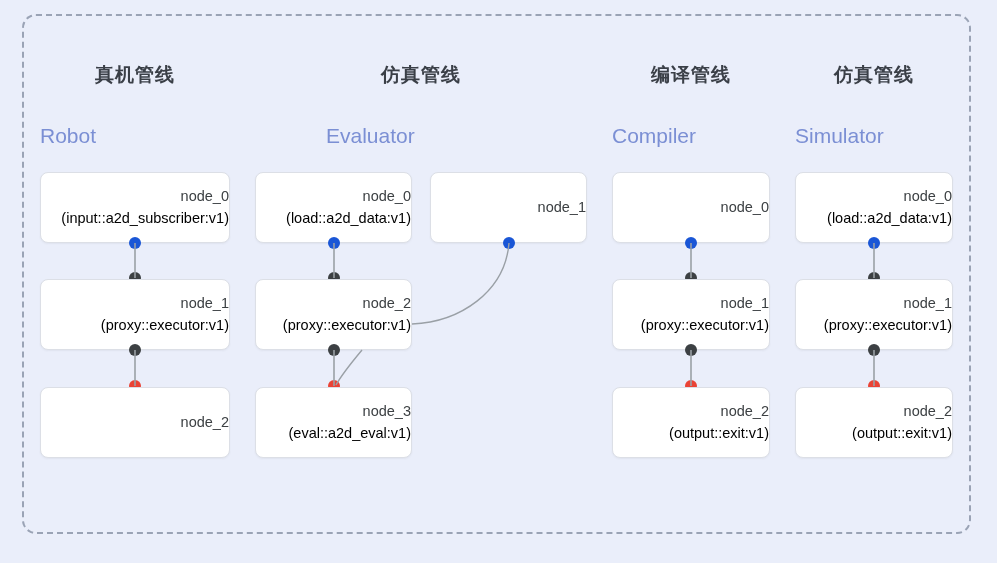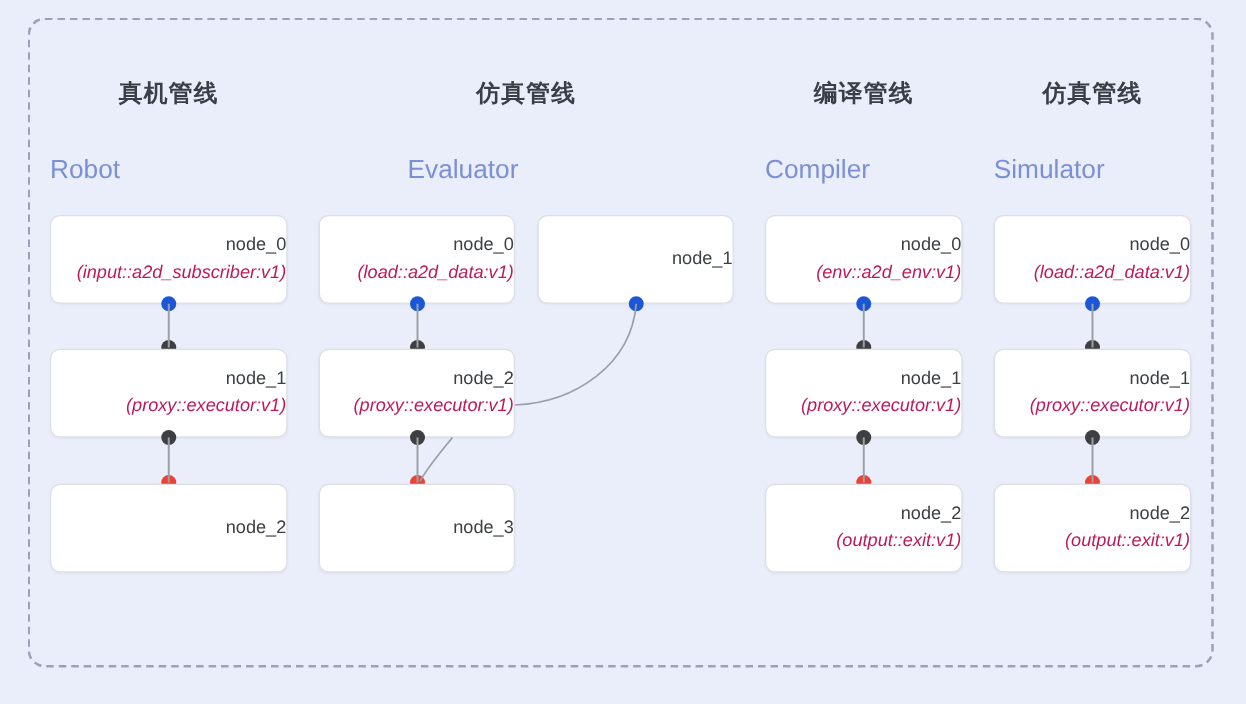--- a/index.html
+++ b/index.html
@@ -62,23 +62,22 @@
     justify-content: center;
     box-shadow: 0 1px 2px rgba(60,64,67,0.06);
   }
   .node-title {
     font-size: 14.5px;
     color: #3c4043;
     line-height: 1.5;
   }
   .node-sub {
     font-size: 14.5px;
-    color: #be185d;
+    color: #000000;
     line-height: 1.5;
-    font-style: italic;
   }
   .port {
     position: absolute;
     width: 12px; height: 12px;
     border-radius: 50%;
   }
   .port-out-blue { background: #1a56d6; }
   .port-out-red  { background: #ea4335; }
   .port-in-black { background: #3c4043; }
 </style>
@@ -131,30 +130,30 @@
 
   <div class="node-box" style="left:255px; top:279px; width:157px; height:71px;">
     <div class="node-title">node_2</div>
     <div class="node-sub">(proxy::executor:v1)</div>
   </div>
   <div class="port port-in-black" style="left:328px; top:344px;"></div>
   <div class="port port-out-red" style="left:328px; top:380px;"></div>
 
   <div class="node-box" style="left:255px; top:387px; width:157px; height:71px;">
     <div class="node-title">node_3</div>
+    <div class="node-sub">(eval::a2d_eval:v1)</div>
   </div>
 
   <div class="column" style="left:612px; width:158px;">
     <div class="col-title-cn">编译管线</div>
     <div class="col-title-en">Compiler</div>
   </div>
 
   <div class="node-box" style="left:612px; top:172px; width:158px; height:71px;">
     <div class="node-title">node_0</div>
-    <div class="node-sub">(env::a2d_env:v1)</div>
   </div>
   <div class="port port-out-blue" style="left:685px; top:237px;"></div>
   <div class="port port-in-black" style="left:685px; top:272px;"></div>
 
   <div class="node-box" style="left:612px; top:279px; width:158px; height:71px;">
     <div class="node-title">node_1</div>
     <div class="node-sub">(proxy::executor:v1)</div>
   </div>
   <div class="port port-in-black" style="left:685px; top:344px;"></div>
   <div class="port port-out-red" style="left:685px; top:380px;"></div>

